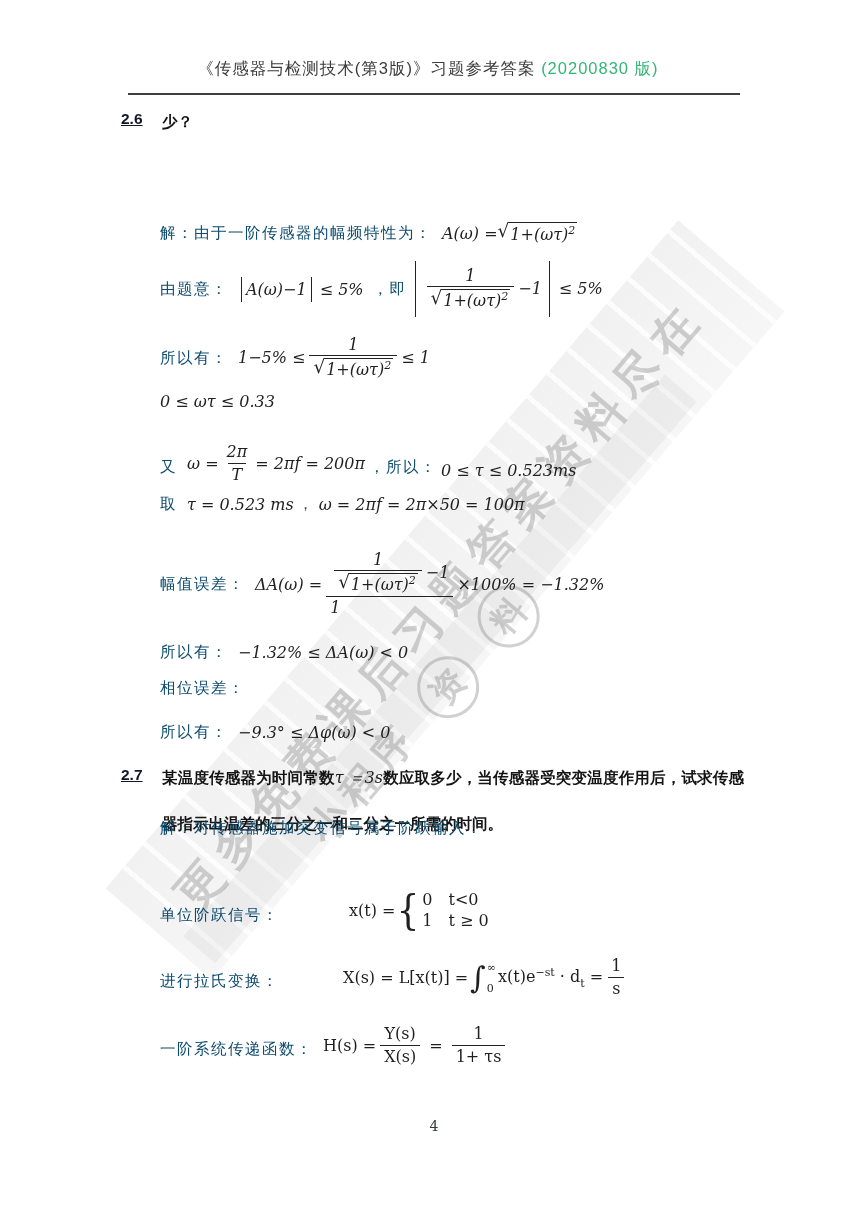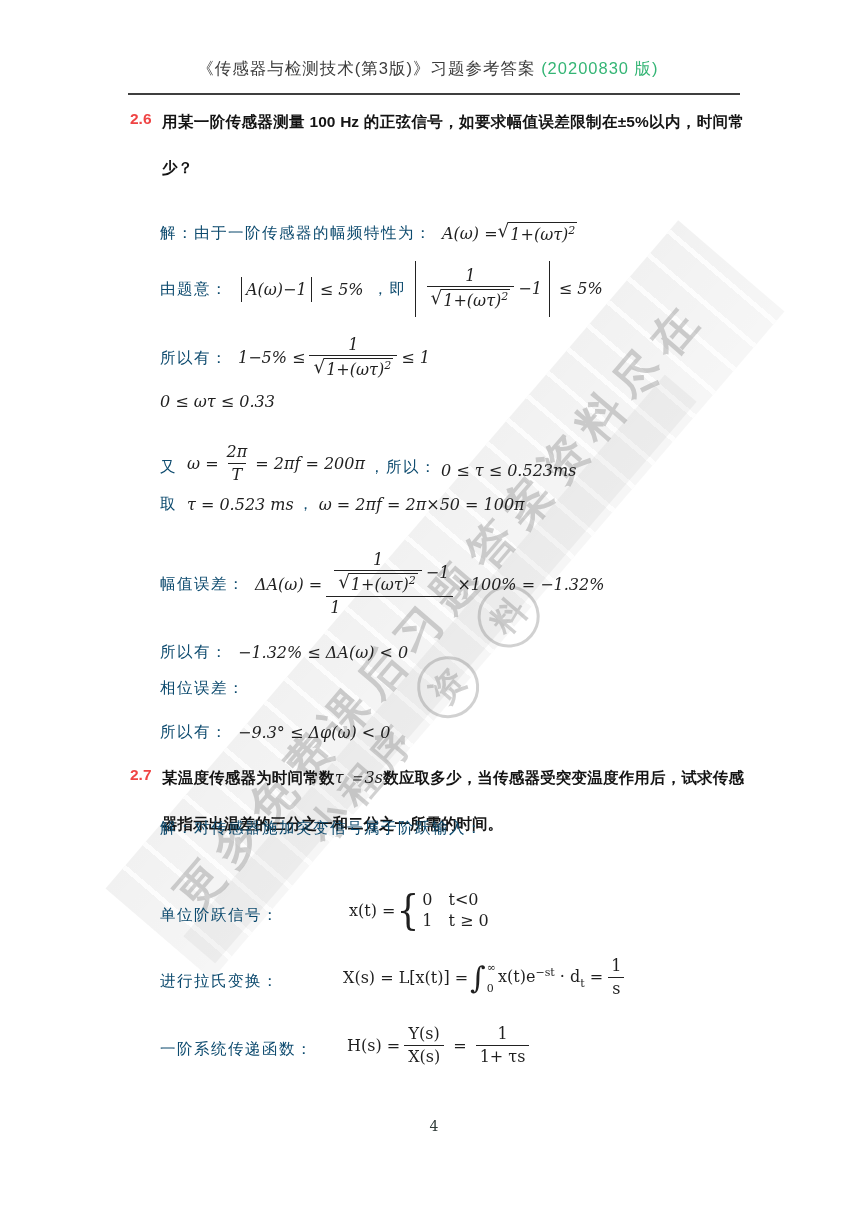--- a/index.html
+++ b/index.html
@@ -20,21 +20,21 @@
   .wm .band2{position:absolute;left:70px;top:648px;width:740px;height:42px;
       transform:rotate(-49.4deg);background:rgba(0,0,0,0.04);}
   .wm .wtxt{position:absolute;white-space:nowrap;font-weight:bold;
       color:rgba(140,140,140,0.40);transform:rotate(-49.4deg);transform-origin:left center;}
   .wm .wmain{left:185px;top:872px;font-size:46px;letter-spacing:10px;}
   .wm .wsub{left:318px;top:808px;font-size:40px;letter-spacing:8px;}
   .wm .stamp{display:inline-block;width:56px;height:56px;line-height:54px;text-align:center;
       border:3px solid rgba(140,140,140,0.40);border-radius:50%;font-size:34px;
       letter-spacing:0;vertical-align:middle;margin:0 6px;}
   
-  .pnum{position:absolute;left:130px;font-weight:bold;font-size:15.5px;color:#ef4444;}
+  .pnum{position:absolute;left:121px;font-weight:bold;font-size:15.5px;color:#0f172a;text-decoration:underline;}
   .ptxt{position:absolute;left:162px;width:582px;font-weight:bold;font-size:15.5px;color:#141414;}
   .pline{height:46px;line-height:24px;text-align:justify;text-align-last:justify;}
   .pline.last{text-align-last:left;}
   
   .srow{position:absolute;left:160px;display:flex;align-items:center;white-space:nowrap;}
   .srow.bot{align-items:flex-end;}
   .lab{font-size:15.5px;color:#0c4a6e;letter-spacing:1.5px;margin-right:10px;}
   .bot .lab{padding-bottom:6px;}
   
   .math{font-family:"DejaVu Serif",serif;font-style:italic;font-size:16px;color:#1f1f1f;
@@ -81,21 +81,20 @@
   </div>
 
   <div class="hdr">
     <span>《传感器与检测技术(第3版)》习题参考答案</span>
     <span class="ver">(20200830 版)</span>
   </div>
   <div class="rule"></div>
 
   <div class="pnum" style="top:110px">2.6</div>
   <div class="ptxt" style="top:110px">
-    <div class="pline">用某一阶传感器测量 100 Hz 的正弦信号，如要求幅值误差限制在±5%以内，时间常</div>
     <div class="pline last">少？</div>
   </div>
 
   <div class="srow" style="top:222px">
     <span class="lab">解：由于一阶传感器的幅频特性为：</span>
     <span class="math">
       <span>A(ω) = </span>
       <span class="sqrt">
         <span class="rt">√</span>
         <span class="rad"><span>1+(ωτ)</span><sup>2</sup></span>
@@ -250,21 +249,21 @@
       <span><span>x(t)e</span><sup>−st</sup><span> · d</span><sub>t</sub><span> = </span></span>
       <span class="frac">
         <span class="num">1</span>
         <span class="den">s</span>
       </span>
     </span>
   </div>
 
   <div class="srow bot" style="top:1004px;height:62px">
     <span class="lab">一阶系统传递函数：</span>
-    <span class="math mathup" style="margin-left:24px">
+    <span class="math mathup" style="">
       <span>H(s) = </span>
       <span class="frac">
         <span class="num">Y(s)</span>
         <span class="den">X(s)</span>
       </span>
       <span class="gap">=</span>
       <span class="frac">
         <span class="num">1</span>
         <span class="den">1+ τs</span>
       </span>

